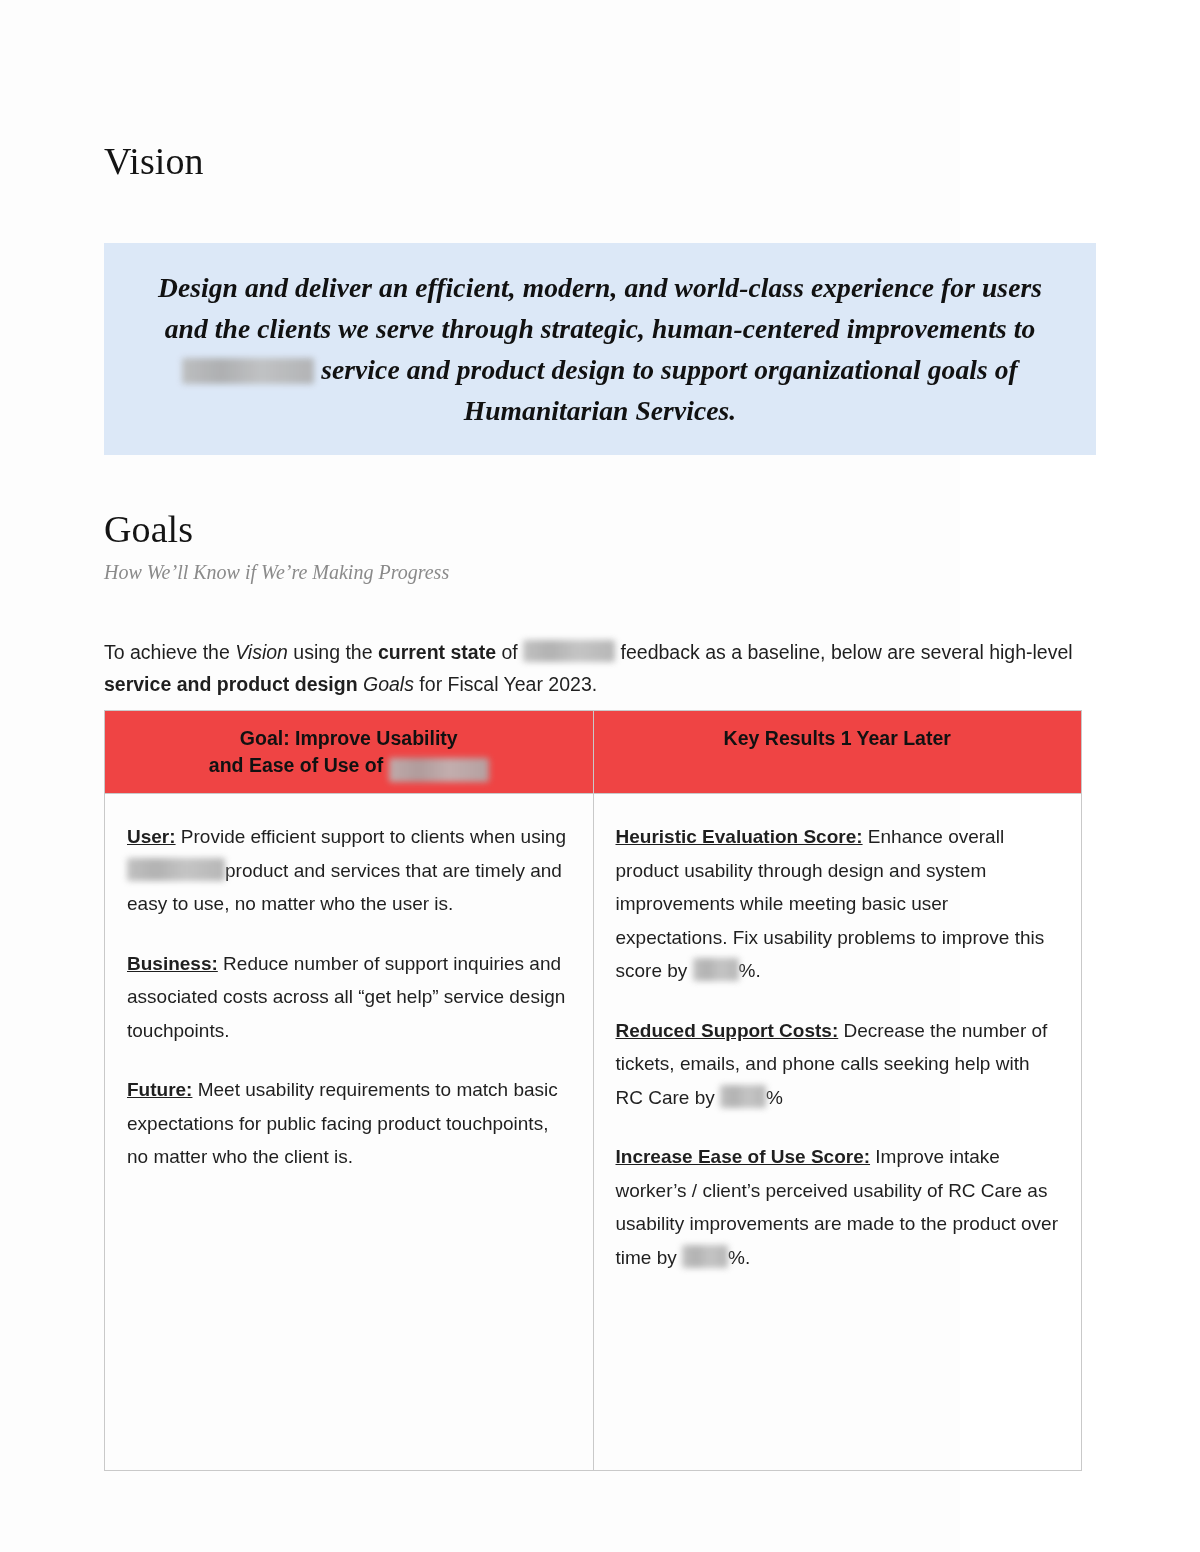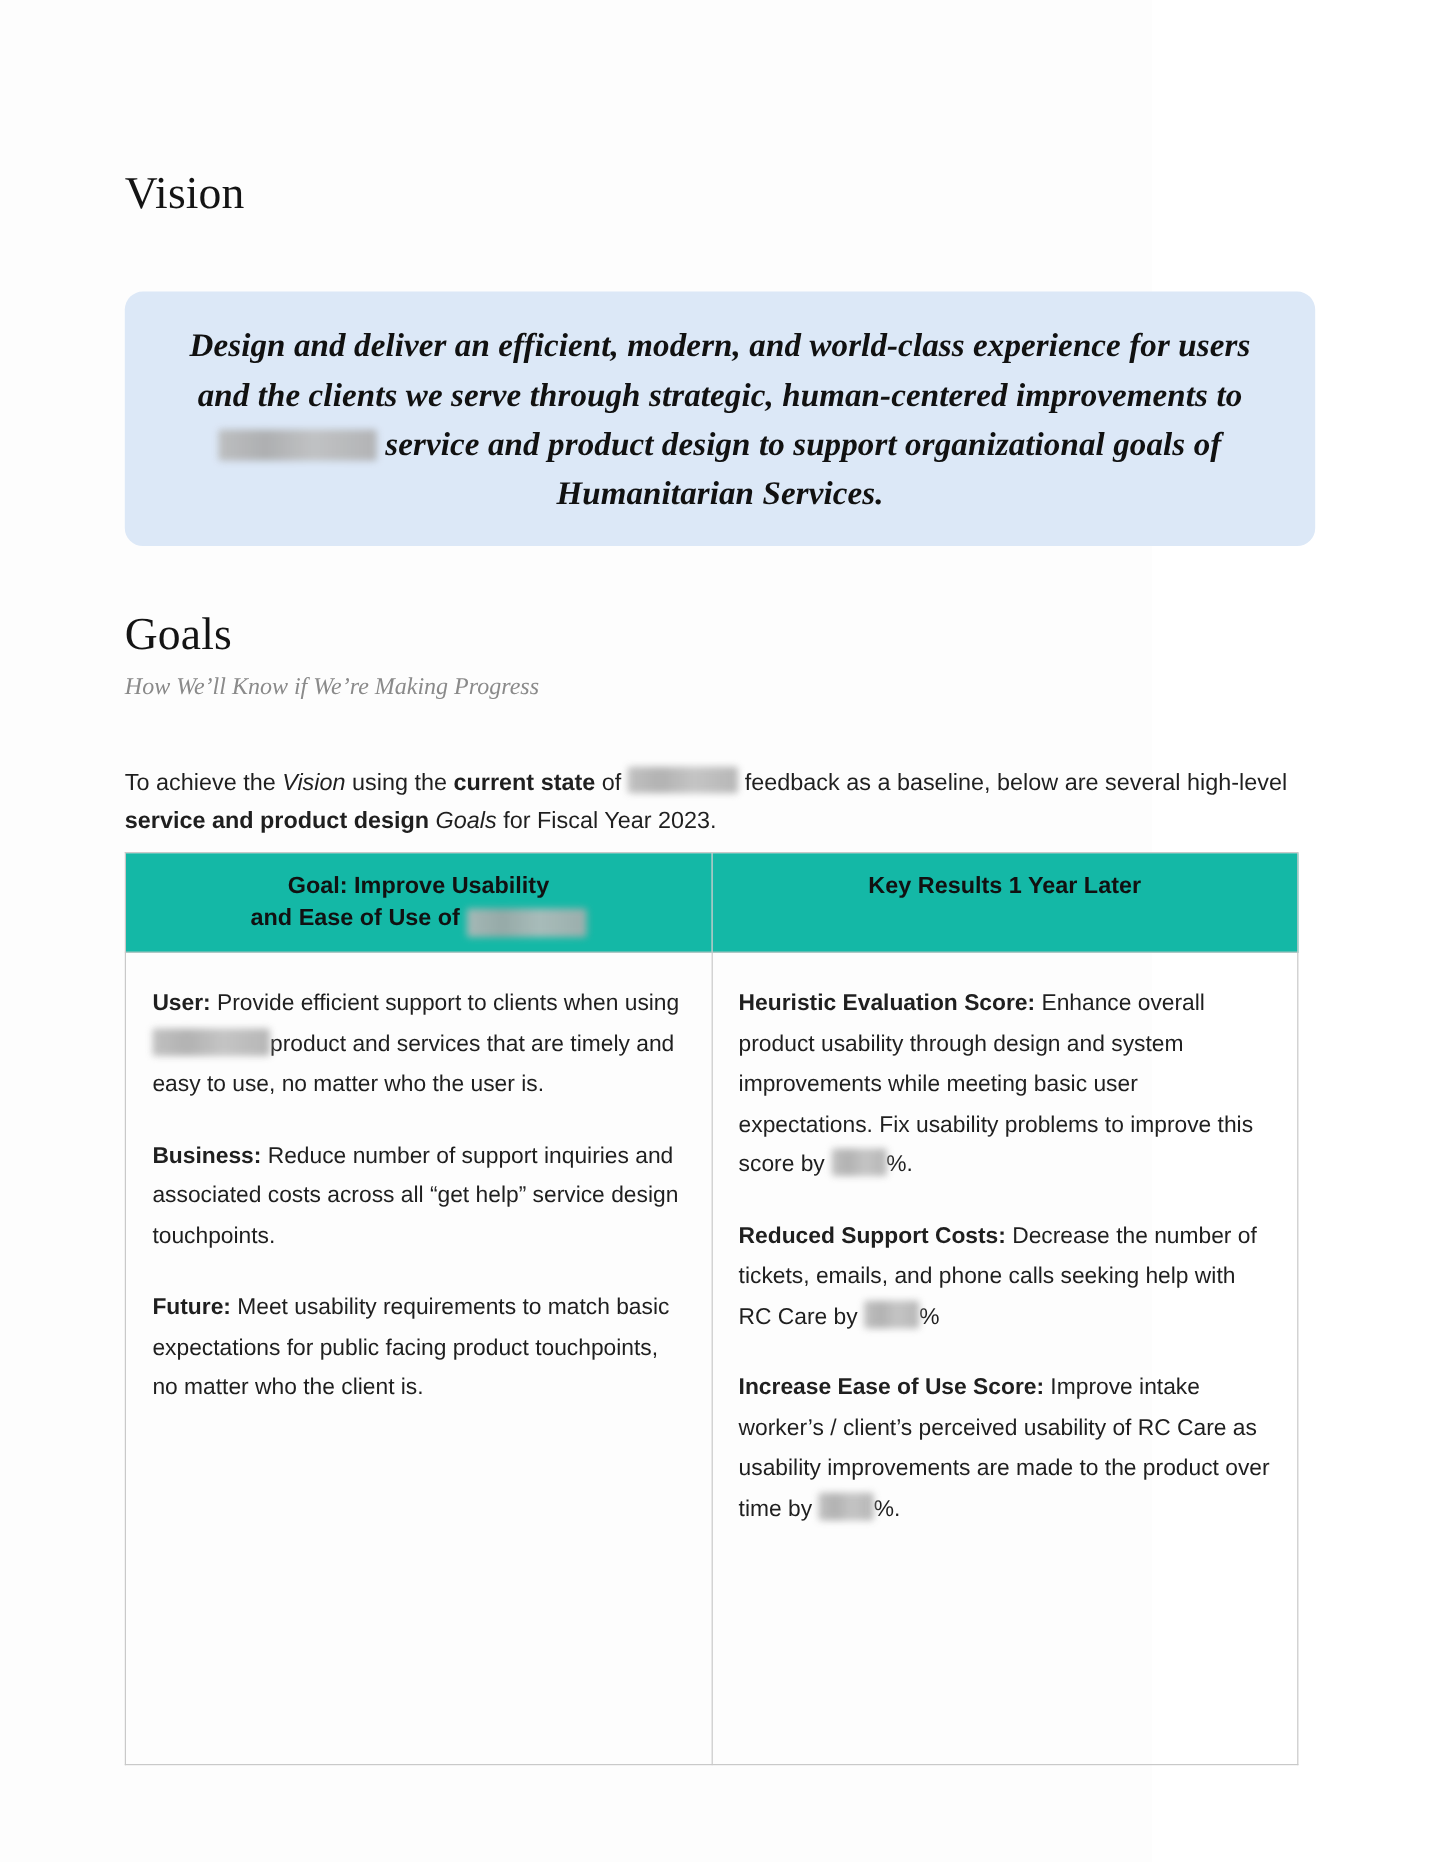--- a/index.html
+++ b/index.html
@@ -52,21 +52,20 @@
     position: absolute;
     left: 104px;
     top: 243px;
     width: 992px;
     height: 212px;
     background: #dce8f7;
     box-sizing: border-box;
     display: flex;
     align-items: center;
     justify-content: center;
-    border-radius: 15px;
   }
   .callout-text {
     font-family: "Liberation Serif", serif;
     font-style: italic;
     font-weight: 700;
     font-size: 27.5px;
     line-height: 41px;
     text-align: center;
     color: #111111;
     padding: 0 44px;
@@ -97,37 +96,37 @@
     width: 978px;
     border-collapse: collapse;
     table-layout: fixed;
   }
   .goals-table th,
   .goals-table td {
     border: 1px solid #c9c9c9;
     vertical-align: top;
   }
   .goals-table th {
-    background: #14b8a6;
+    background: #ef4444;
     text-align: center;
     font-size: 19.5px;
     font-weight: 700;
     line-height: 27px;
     padding: 14px 10px;
     color: #111;
   }
   .goals-table td {
     padding: 26px 22px 30px 22px;
     font-size: 19px;
     line-height: 33.5px;
     color: #1f1f1f;
   }
   .goals-table td p { margin: 0 0 26px 0; }
   .goals-table td p:last-child { margin-bottom: 0; }
-  .goals-table td b { font-weight: 700; }
+  .goals-table td b { font-weight: 700; text-decoration: underline; }
   .cell-left  { width: 489px; height: 620px; }
   .cell-right { width: 489px; }
 
   
   .redact {
     display: inline-block;
     vertical-align: middle;
     background: linear-gradient(90deg,#b9b9b9,#a8a8a8 30%,#bdbdbd 60%,#adadad);
     border-radius: 2px;
     filter: blur(3.2px);

